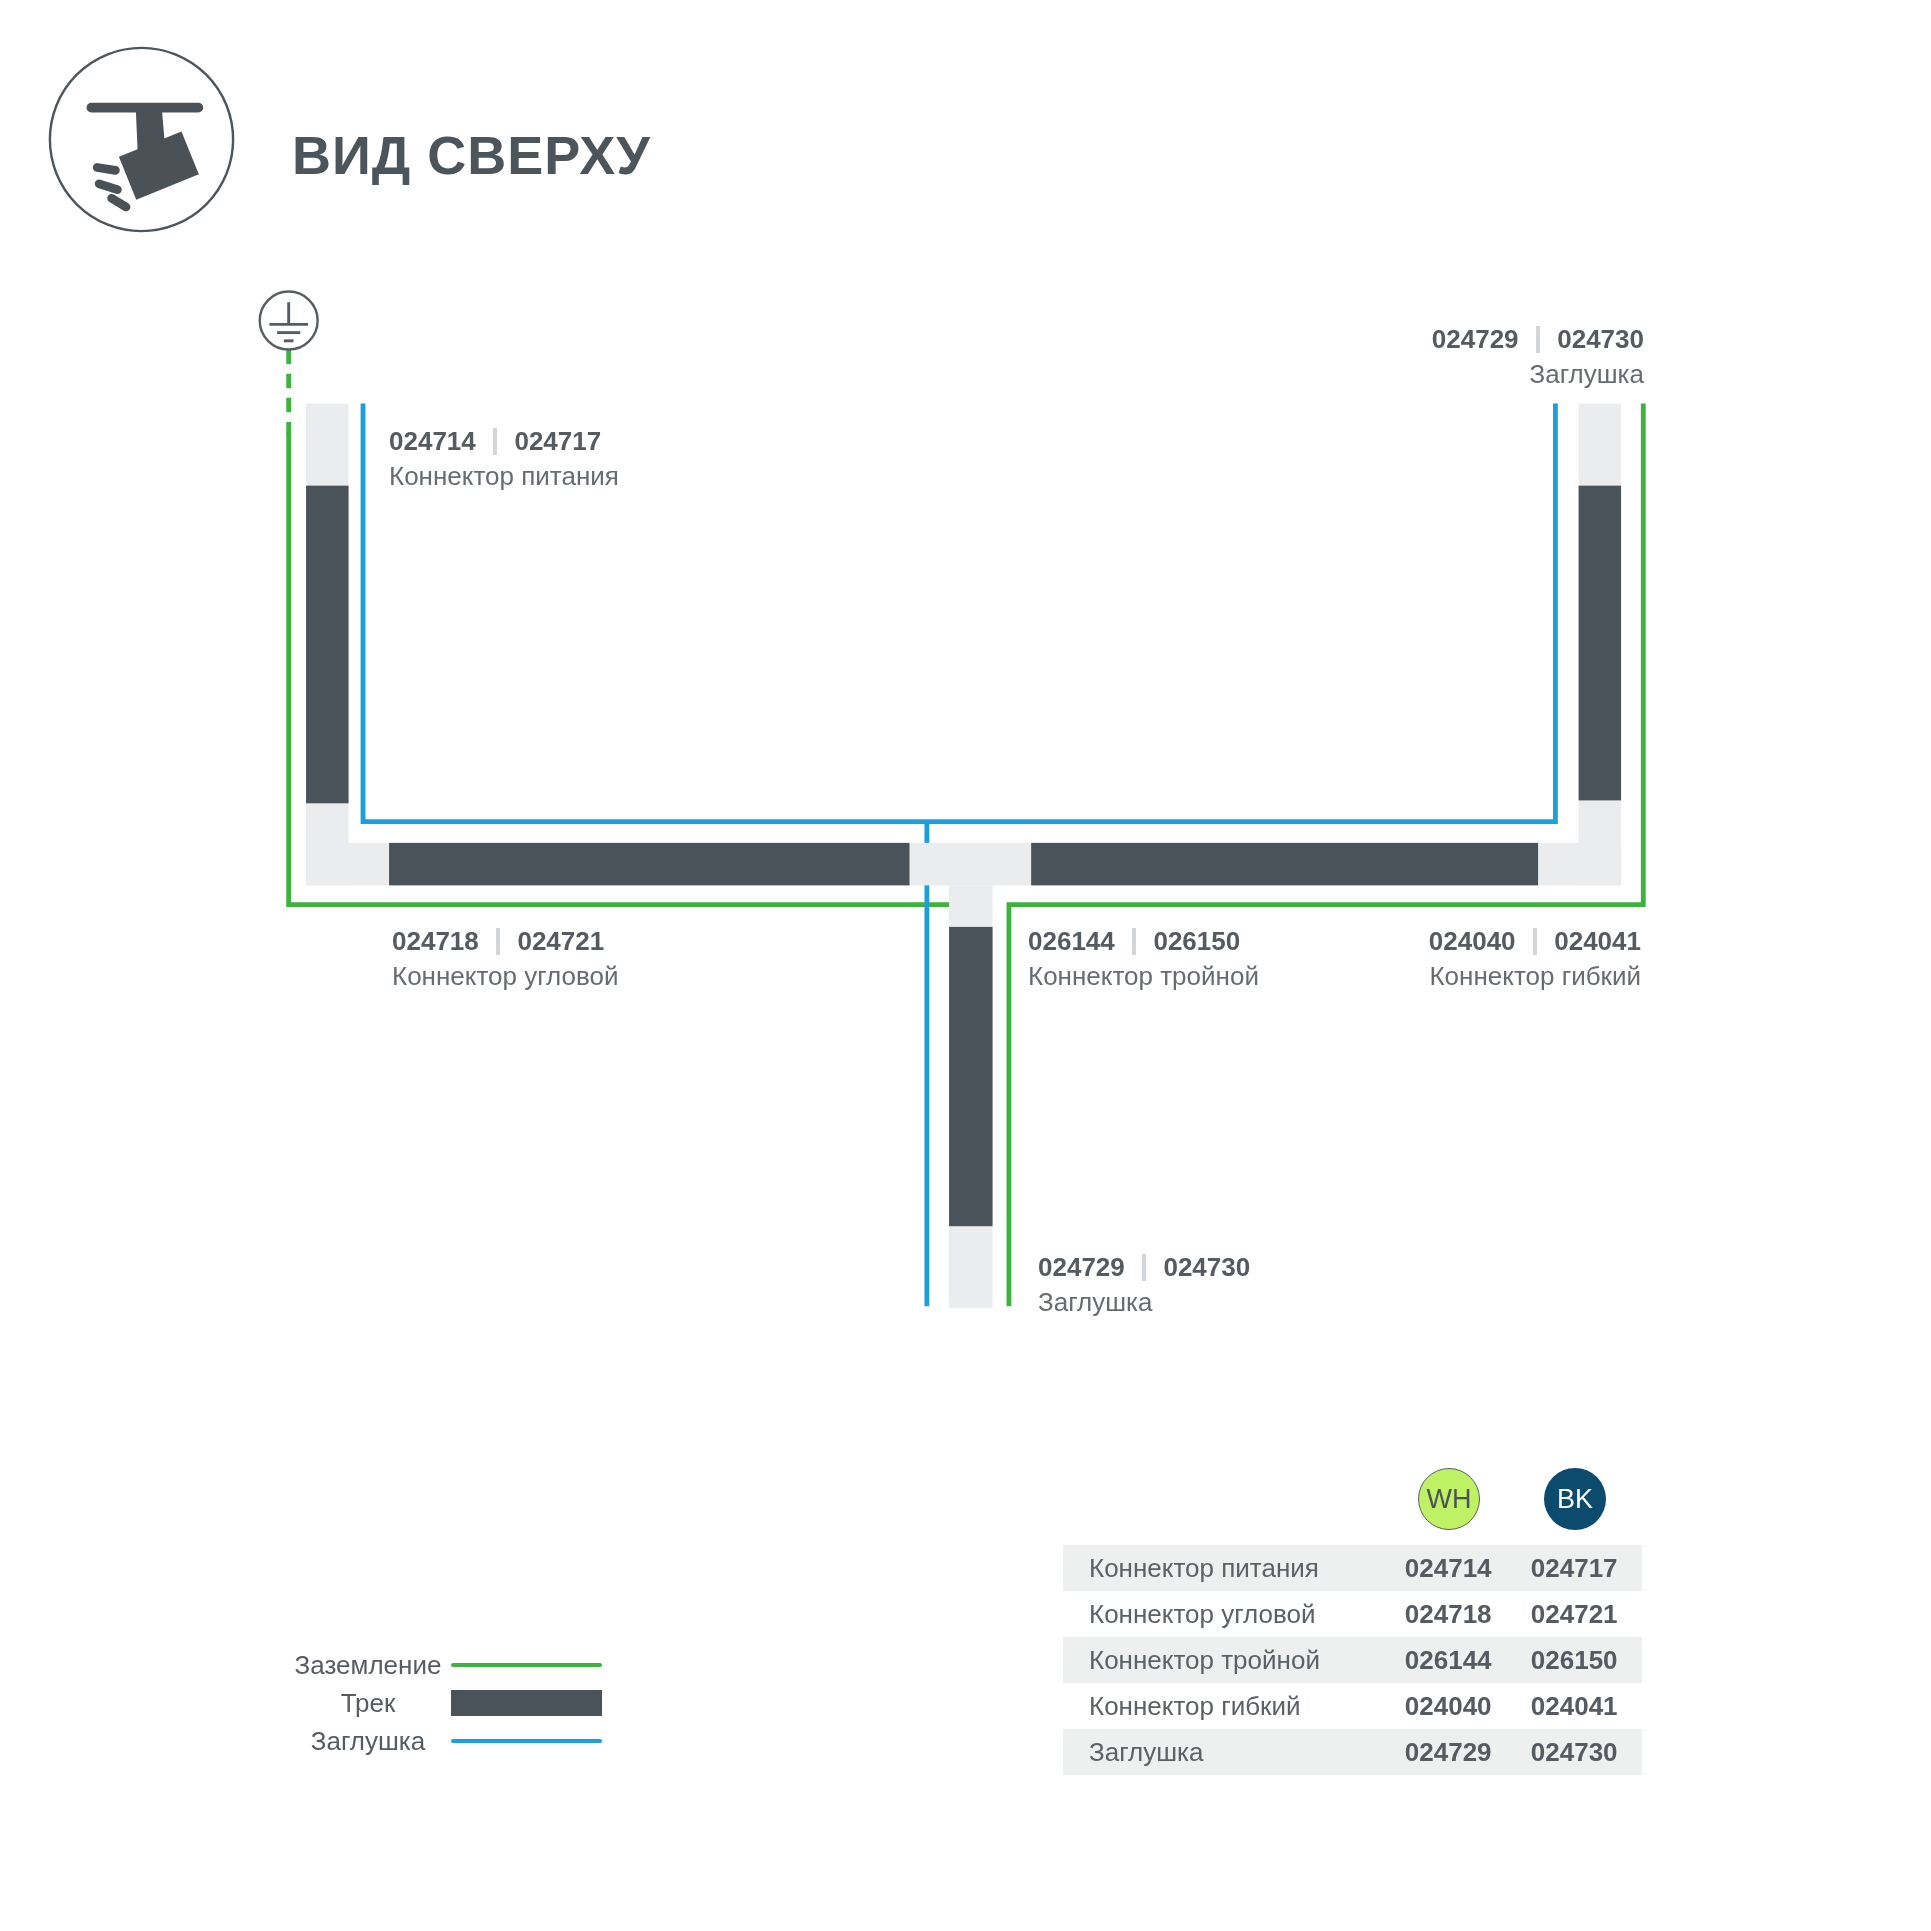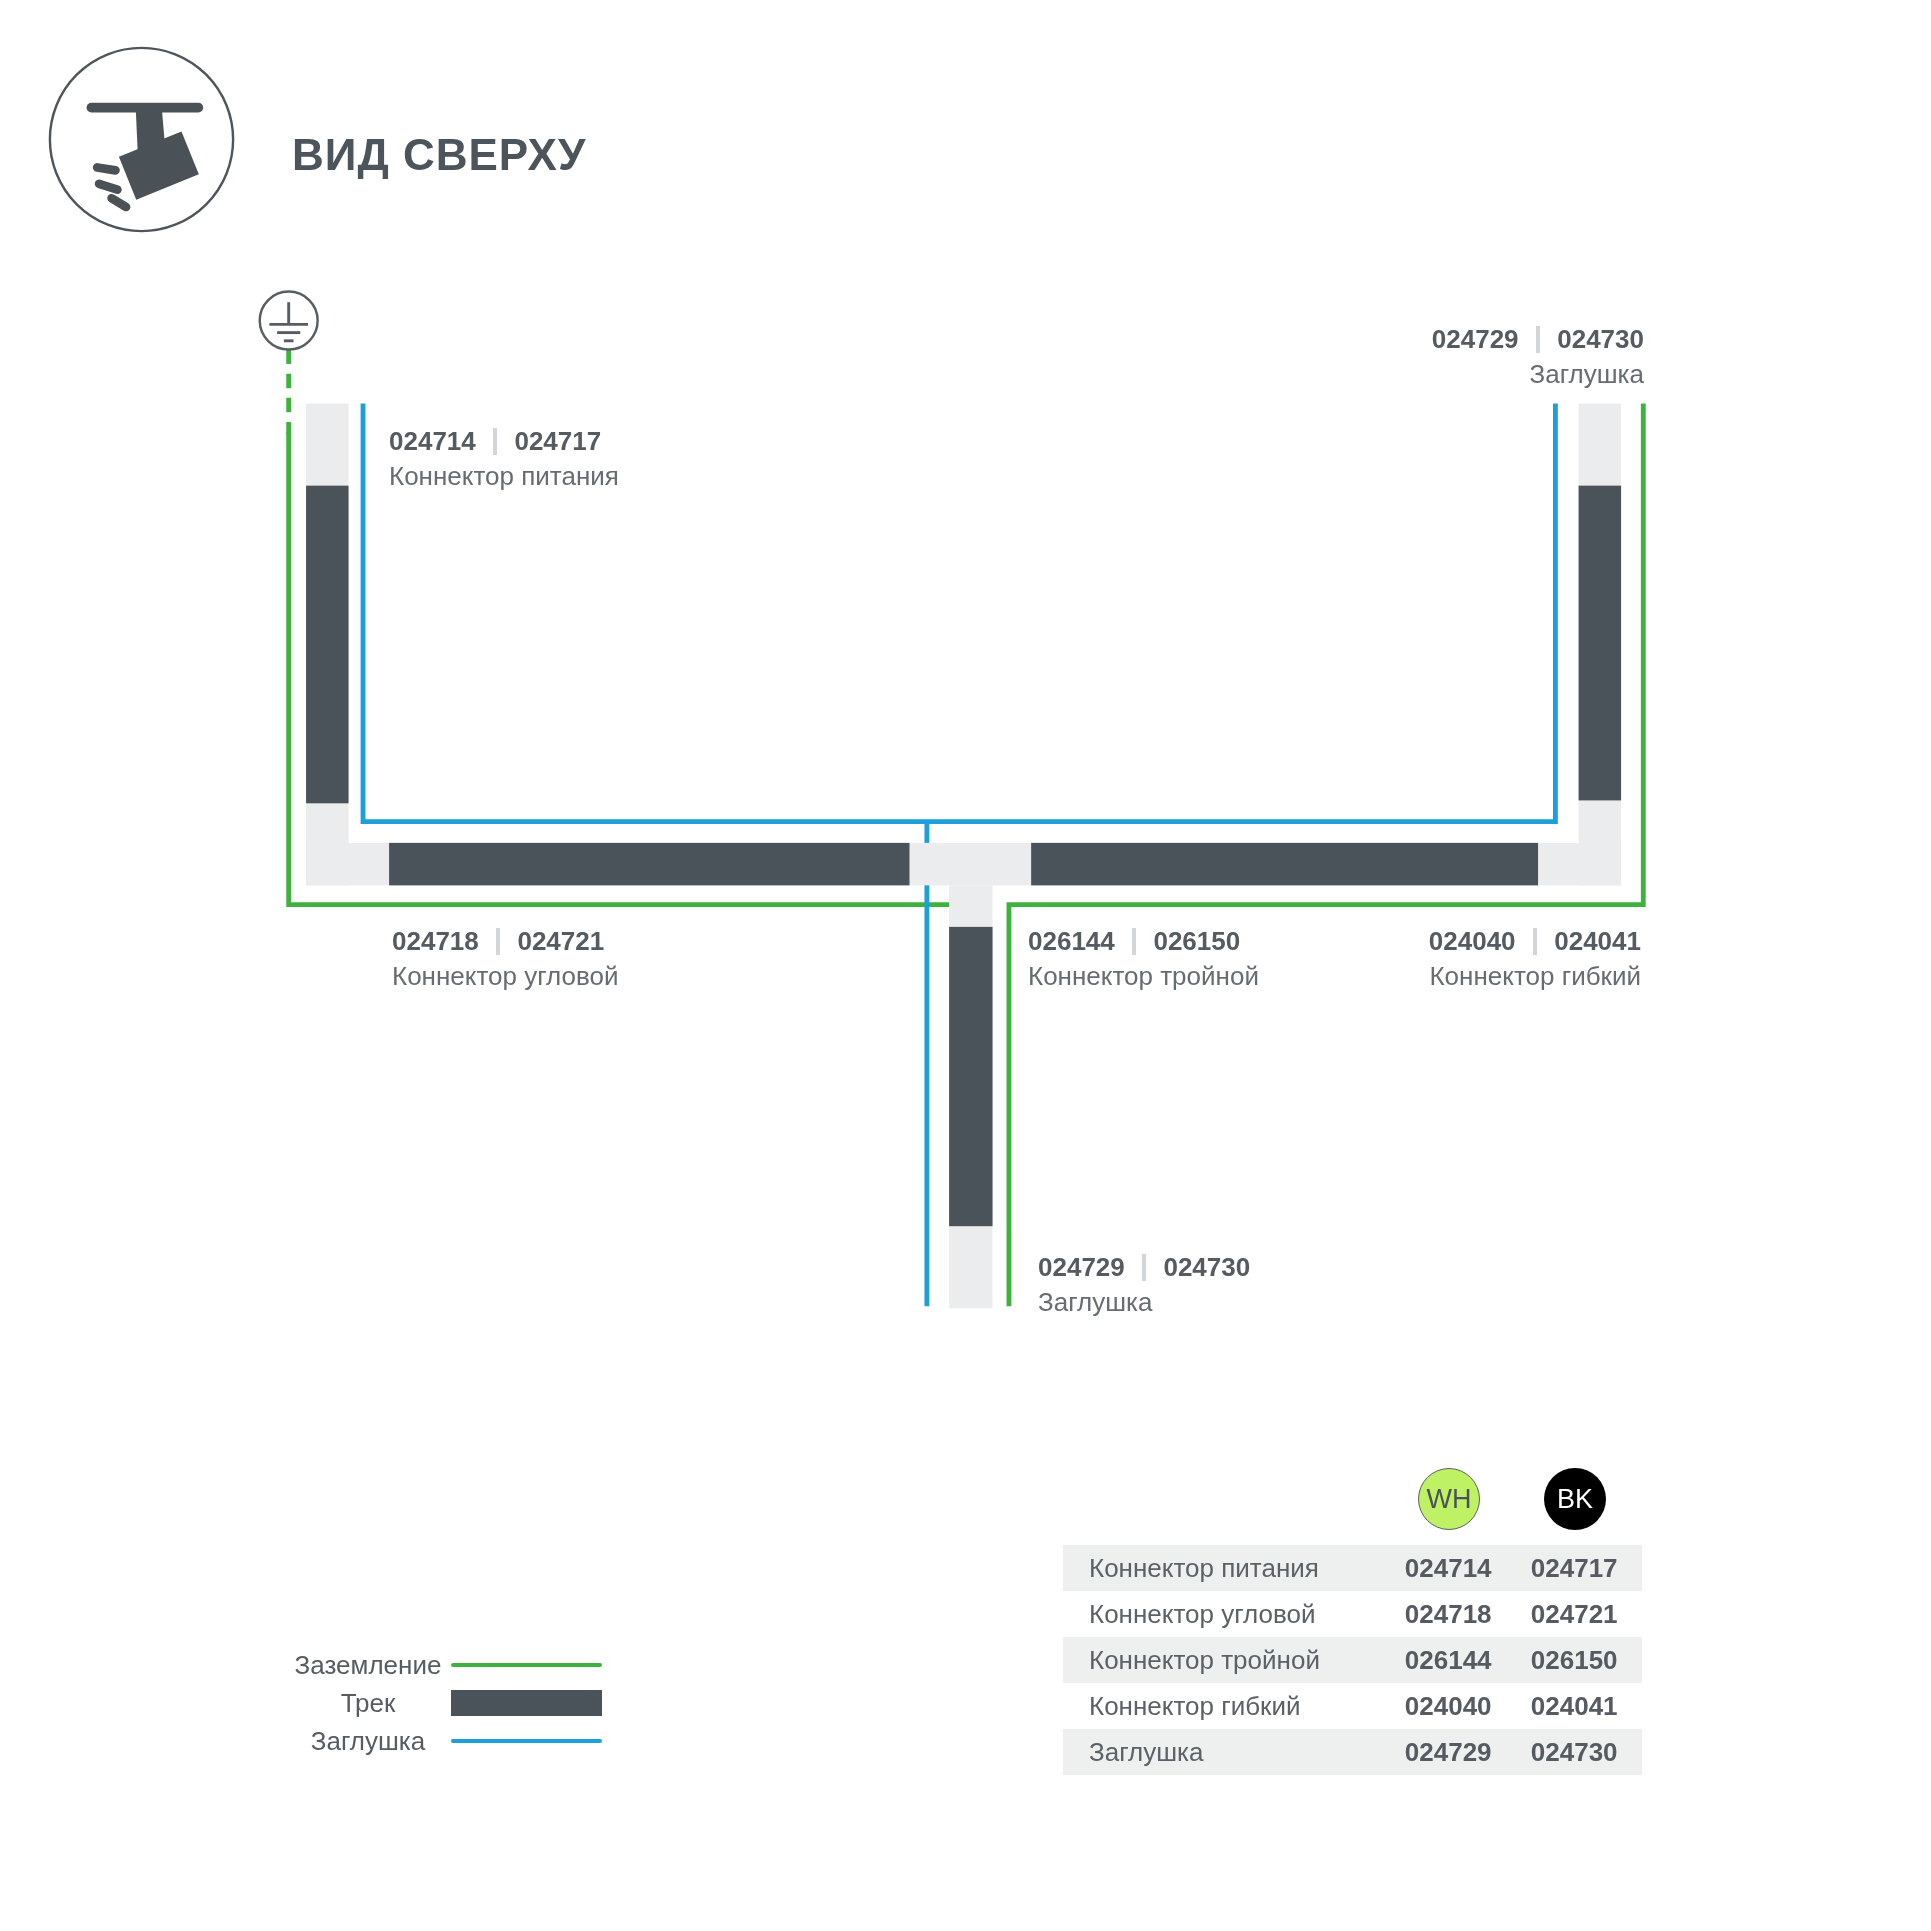--- a/index.html
+++ b/index.html
@@ -4,21 +4,21 @@
 <style>
   html,body{margin:0;padding:0;}
   body{
     width:1931px;height:1931px;position:relative;background:#ffffff;
     font-family:"Liberation Sans","DejaVu Sans",sans-serif;overflow:hidden;
   }
   
   .hdr-icon{position:absolute;left:47px;top:45px;width:189px;height:189px;}
   .page-title{
     position:absolute;left:292px;top:126px;height:58px;line-height:58px;
-    font-size:44px;font-weight:bold;letter-spacing:1px;color:#4d555c;white-space:nowrap;
+    font-size:54px;font-weight:bold;letter-spacing:1px;color:#4d555c;white-space:nowrap;
   }
   
   .diagram-svg{position:absolute;left:0;top:0;width:1931px;height:1931px;}
   
   .dlabel{position:absolute;white-space:nowrap;}
   .dlabel .codes{
     display:flex;align-items:center;gap:17.4px;height:32px;
     font-size:26px;font-weight:bold;color:#555b61;
   }
   .dlabel.right .codes{justify-content:flex-end;}
@@ -37,21 +37,21 @@
   .parts-table{position:absolute;left:1063px;top:1545px;width:579px;}
   .trow{display:flex;align-items:center;height:46px;padding-left:26px;padding-right:4.8px;box-sizing:border-box;}
   .trow.odd{background:#eeefef;}
   .tname{flex:1;font-size:26px;color:#5b6166;white-space:nowrap;}
   .tnum{width:126px;text-align:center;font-size:26px;font-weight:bold;color:#555b61;}
   .colcircle{
     position:absolute;width:62px;height:62px;border-radius:50%;top:1468px;
     display:flex;align-items:center;justify-content:center;font-size:27px;box-sizing:border-box;
   }
   .colcircle.wh{left:1418px;background:#bef264;border:1.9px solid #5a6065;color:#4c5258;}
-  .colcircle.bk{left:1544px;background:#000000;color:#ffffff;text-align:center;}
+  .colcircle.bk{left:1544px;background:#0c4a6e;color:#ffffff;text-align:center;}
 </style>
 </head>
 <body>
 
 <svg class="hdr-icon" viewBox="0 0 196 196">
   <circle cx="98" cy="98" r="95" fill="#ffffff" stroke="#4e565c" stroke-width="2.5"></circle>
   <g fill="#4a5258" stroke="none">
     <line x1="46" y1="65" x2="157" y2="65" stroke="#4a5258" stroke-width="10" stroke-linecap="round"></line>
     <polygon points="92,65 119,65 122,100 94,110"></polygon>
     <rect x="-35" y="-24" width="70" height="48" transform="translate(116,125) rotate(-22)"></rect>

